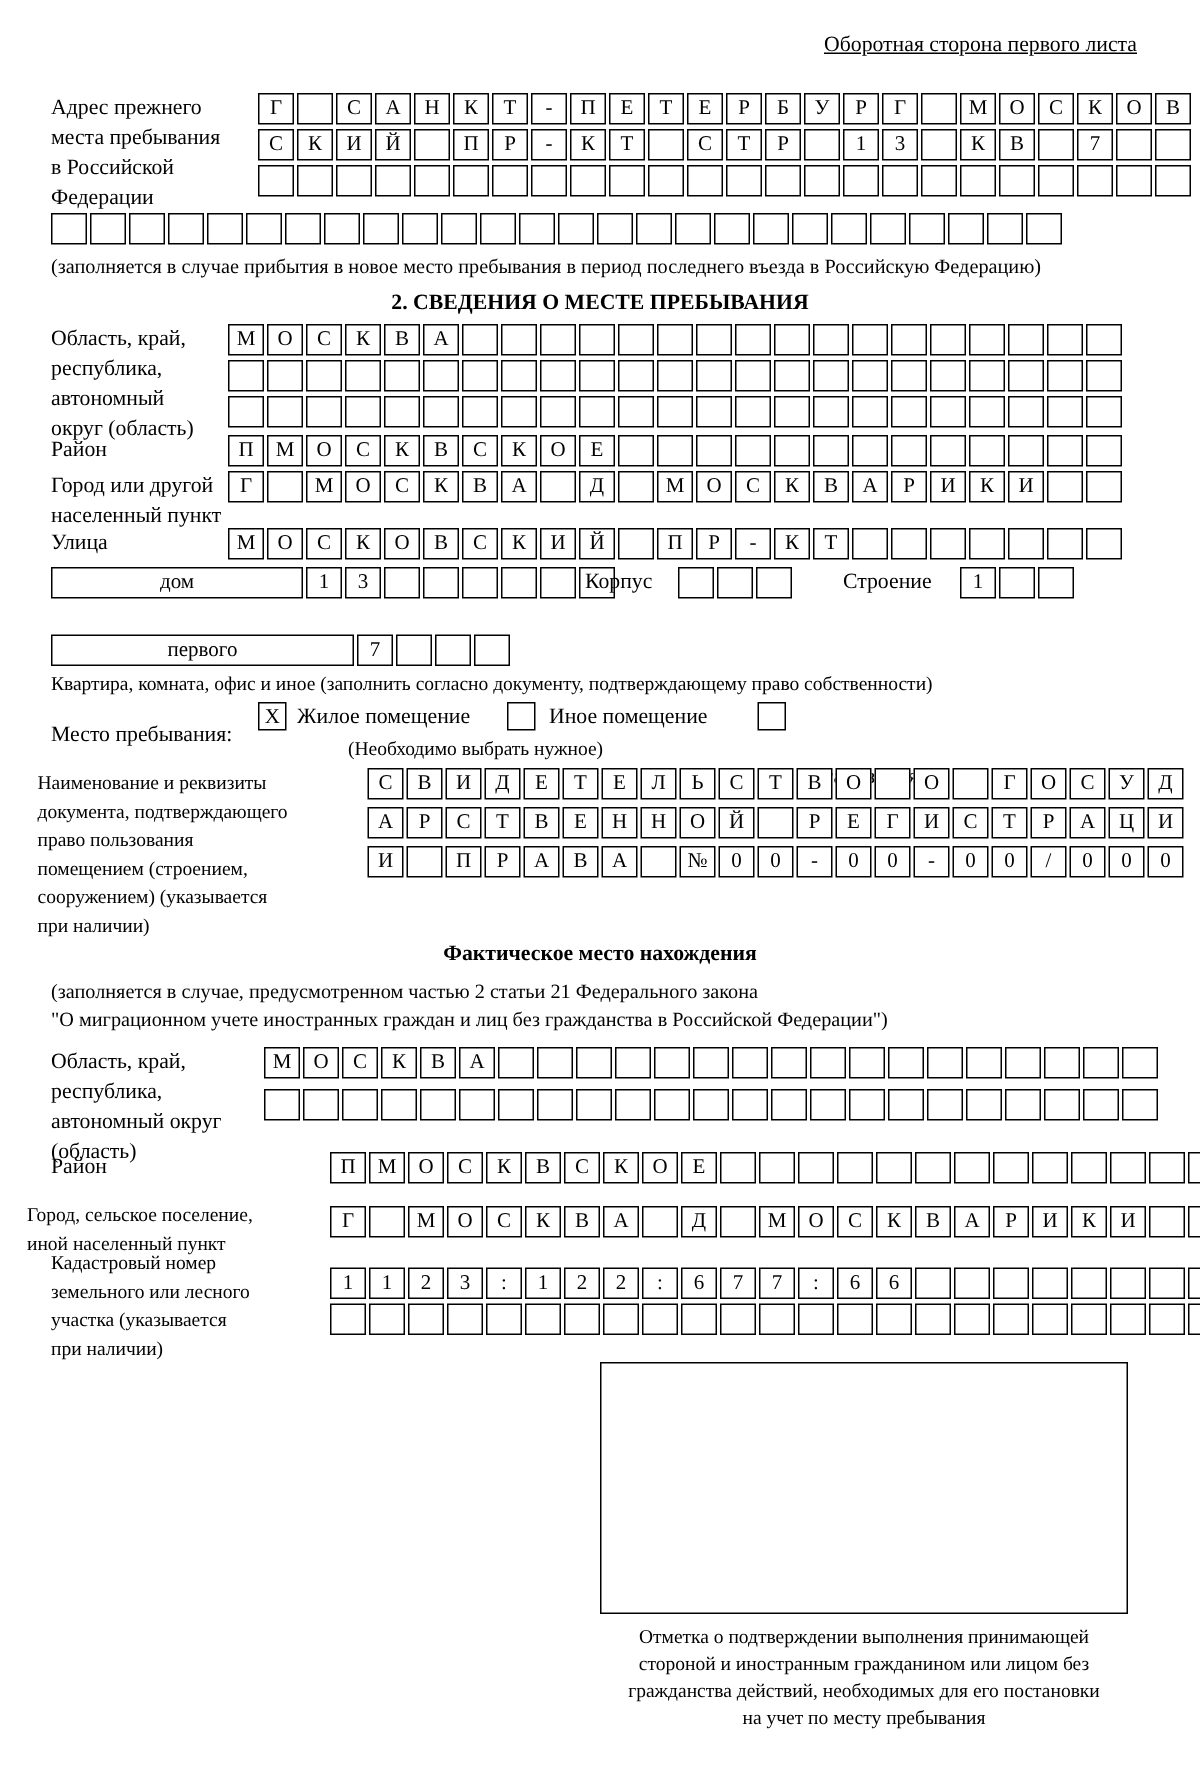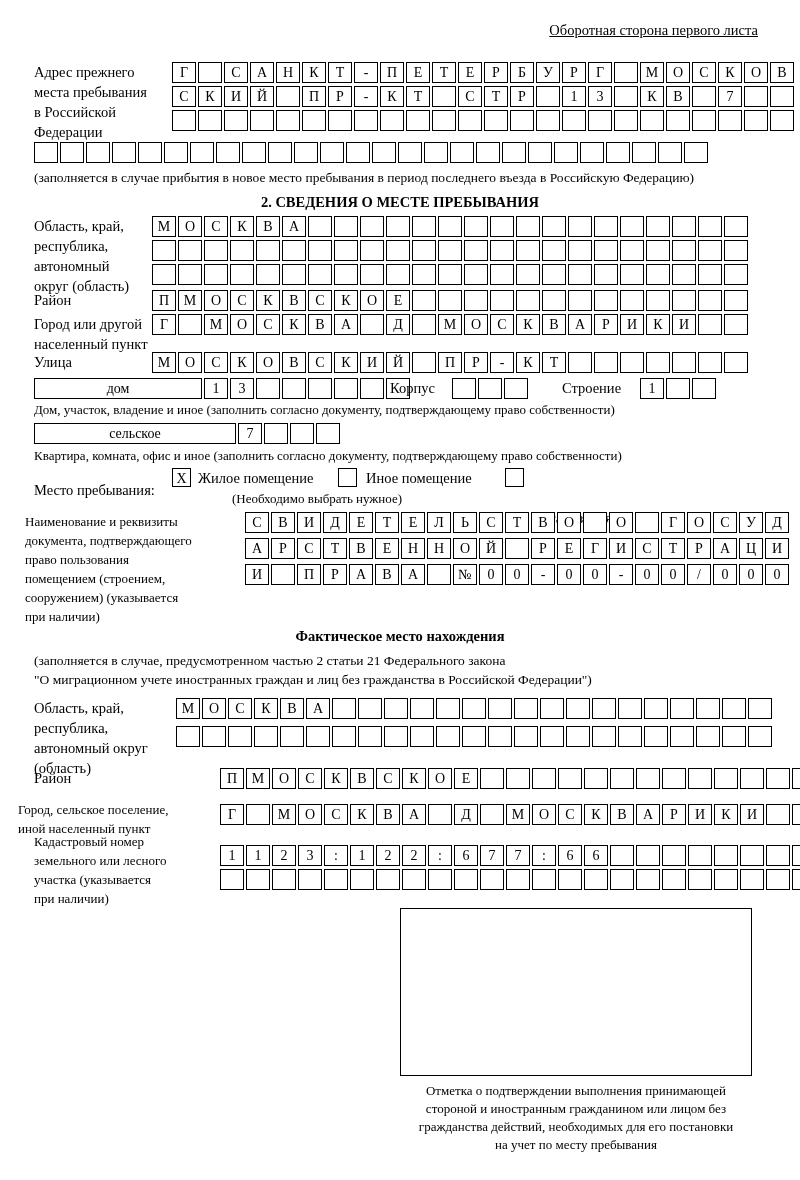--- a/index.html
+++ b/index.html
@@ -392,23 +392,22 @@
       <div class="cell"></div>
       <div class="cell"></div>
     </div>
   <div class="abs inline-text" style="left:562px; top:378px;">Строение</div>
   <div class="abs cells" id="s2-stroenie" style="left:640px; top:378px;">
       <div class="cell">1</div>
       <div class="cell"></div>
       <div class="cell"></div>
     </div>
 
-  <div class="abs lbl-sm" style="left:34px; top:400px; width:740px;">Дом, участок, владение и иное (заполнить согласно документу, подтверждающему право собственности)</div>
-
-  <div class="abs wide-field" style="left:34px; top:423px; width:202px;">сельское</div>
+
+  <div class="abs wide-field" style="left:34px; top:423px; width:202px;">первого</div>
   <div class="abs cells" id="s2-flat" style="left:238px; top:423px;">
       <div class="cell">7</div>
       <div class="cell"></div>
       <div class="cell"></div>
       <div class="cell"></div>
     </div>
   <div class="abs lbl-sm" style="left:34px; top:446px; width:740px;">Квартира, комната, офис и иное (заполнить согласно документу, подтверждающему право собственности)</div>
 
   <div class="abs inline-text" style="left:34px; top:468px;margin-top:12px;">Место пребывания:</div>
   <div class="abs cell" style="left:172px; top:468px; width:19px; height:19px;">X</div>

